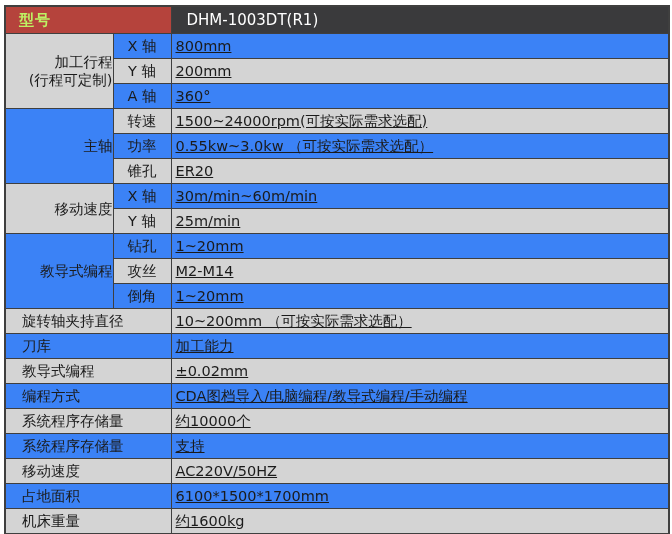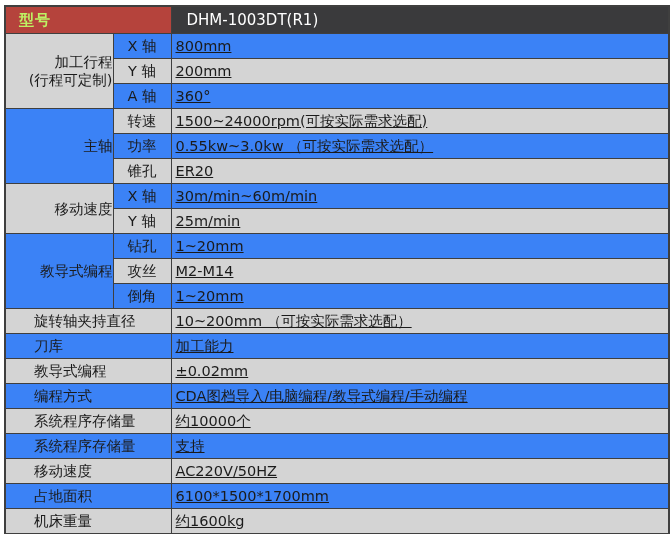--- a/index.html
+++ b/index.html
@@ -27,21 +27,21 @@
   }
   td.head-value{
     background:#3a3a3c;color:#ffffff;
     padding-left:15px;font-size:15px;
   }
   td.gray{background:#d4d4d4;}
   td.white{background:#3b82f6;}
   td.group{text-align:right;line-height:18px;}
   td.sub{text-align:center;}
   td.val{padding-left:4px;text-decoration:underline;}
-  td.lbl{padding-left:28px;}
+  td.lbl{padding-left:16px;}
 </style>
 </head>
 <body>
 
 <table class="spec">
   <colgroup>
       <col class="c1">
       <col class="c2">
       <col class="c3">
     </colgroup>

